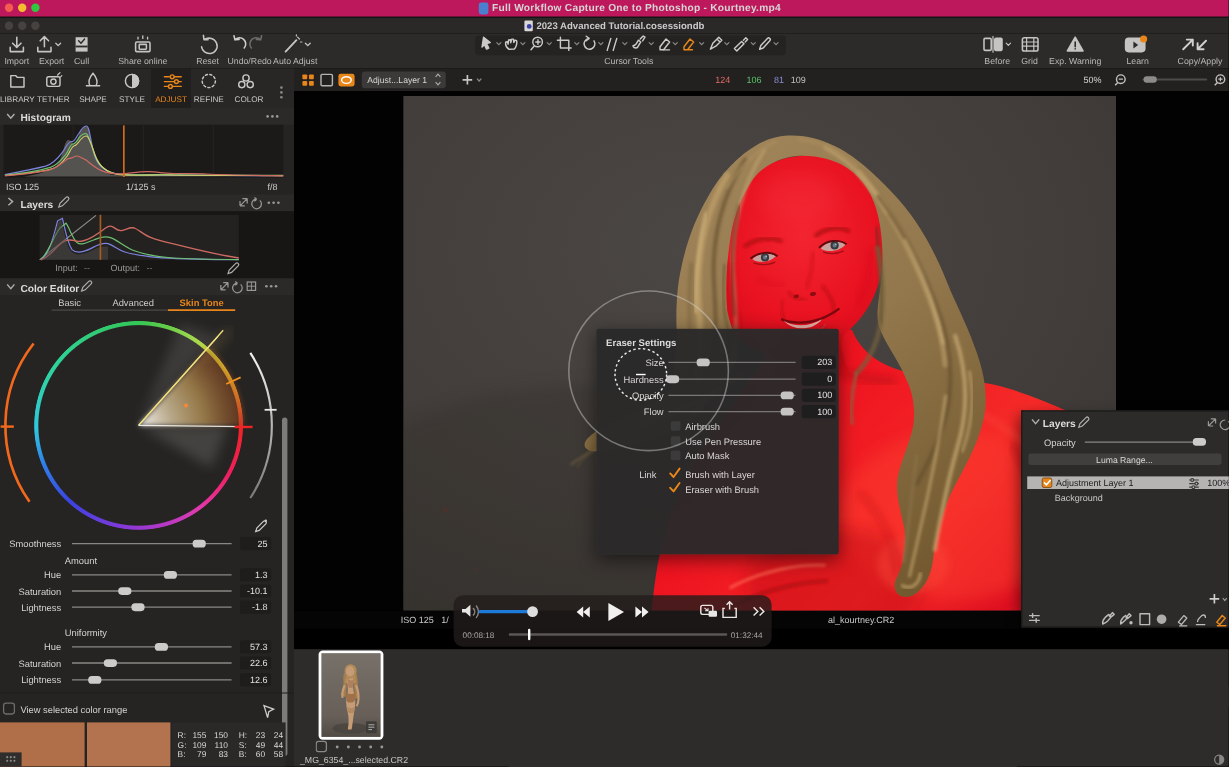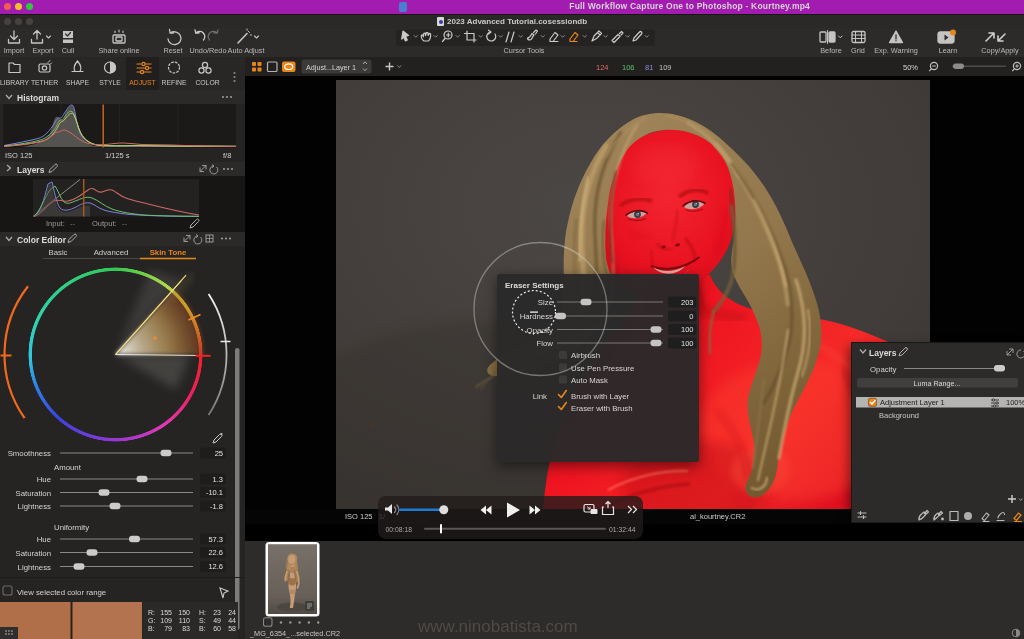--- a/index.html
+++ b/index.html
@@ -4,21 +4,21 @@
 <style>
   * { margin:0; padding:0; box-sizing:border-box; }
   html,body { width:1024px; height:639px; overflow:hidden; background:#000; }
   body { font-family:"Liberation Sans", sans-serif; position:relative; }
   .abs { position:absolute; }
   svg { display:block; }
 </style>
 </head>
 <body>
 
-<div class="abs" style="left:0;top:0;width:1024px;height:14px;background:#a21caf;text-align:right;">
+<div class="abs" style="left:0;top:0;width:1024px;height:14px;background:#be185d;">
   <div class="abs" style="left:3.5px;top:3px;width:7px;height:7px;border-radius:50%;background:#f35c51;"></div>
   <div class="abs" style="left:14.8px;top:3px;width:7px;height:7px;border-radius:50%;background:#f4bd2f;"></div>
   <div class="abs" style="left:26.2px;top:3px;width:7px;height:7px;border-radius:50%;background:#2fc93f;"></div>
   <div class="abs" style="left:399px;top:2px;width:8px;height:10px;border-radius:2px;background:#4a7fd0;"></div>
   <div class="abs" style="left:410px;top:1px;width:400px;font-size:8.5px;font-weight:bold;color:#d6d6d6;letter-spacing:.2px;">Full Workflow Capture One to Photoshop - Kourtney.mp4</div>
 </div>
 
 <div class="abs" style="left:0;top:14px;width:1024px;height:14px;background:#2b2928;border-top:1px solid #161514;">
   <div class="abs" style="left:3.5px;top:3px;width:7px;height:7px;border-radius:50%;background:#46423f;"></div>
   <div class="abs" style="left:14.8px;top:3px;width:7px;height:7px;border-radius:50%;background:#46423f;"></div>
@@ -378,21 +378,21 @@
   <path d="M268 140 C 265 164 267 186 274 204" stroke="#5d4a2c" stroke-width="2.5" fill="none" opacity="0.5" filter="url(#pb1)"></path>
 
   <path d="M196 352 C 204 344 216 344 220 352 C 223 359 216 366 208 364" stroke="#6e6048" stroke-width="2.5" fill="none" opacity="0.3" filter="url(#pb3)"></path>
 
   <circle cx="35" cy="345" r="2" fill="#7a2a22" opacity="0.45" filter="url(#pb1)"></circle>
   <circle cx="60" cy="395" r="1.5" fill="#7a2a22" opacity="0.35" filter="url(#pb1)"></circle>
 </svg>
 </div>
 
 <div class="abs" style="left:245px;top:509px;width:779px;height:15px;background:#050505;">
-  <div class="abs" style="left:100px;top:3px;font-size:7.5px;color:#cbcbcb;">ISO 125&nbsp;&nbsp;&nbsp;1/</div>
+  <div class="abs" style="left:89px;top:3px;font-size:7.5px;color:#cbcbcb;">ISO 125&nbsp;&nbsp;&nbsp;1/</div>
   <div class="abs" style="left:397px;top:3px;font-size:7.5px;color:#cbcbcb;margin-left:48px;">al_kourtney.CR2</div>
 </div>
 
 <div class="abs" id="browserbar" style="left:245px;top:524px;width:779px;height:17px;background:#2a2928;margin-top:48px;">
   <svg class="abs" style="left:0;top:0;" width="779" height="17" viewBox="0 0 779 17">
     <g fill="#e8861a">
       <rect x="0" y="4.5" width="2.6" height="2.6"></rect>
         <rect x="3.4" y="4.5" width="2.6" height="2.6"></rect>
         <rect x="6.8" y="4.5" width="2.6" height="2.6"></rect>
       <rect x="0" y="8" width="2.6" height="2.6"></rect>
@@ -424,21 +424,20 @@
       <circle cx="770" cy="8" r="3.4"></circle>
         <path d="M772.3 10.6 l2 2.2"></path>
         <path d="M768.5 8 h3.2 M770 6.4 v3.2" stroke-width="1"></path>
     </g>
     <rect x="655" y="7.2" width="95" height="1.5" rx="0.7" fill="#4e4c4a"></rect>
     <rect x="669" y="5.2" width="12" height="5.5" rx="2.7" fill="#8d8b89"></rect>
   </svg>
 </div>
 
 <div class="abs" id="browser" style="left:245px;top:541px;width:779px;height:98px;background:#2d2c2a;">
-  <div class="abs" style="left:173px;top:76px;font-size:17px;color:#4e4a47;">www.ninobatista.com</div>
   <svg class="abs" style="left:18px;top:0;" width="60" height="98" viewBox="0 0 60 98">
     <rect x="2.5" y="1" width="54" height="74.5" rx="3.5" fill="#fff"></rect>
     <rect x="5" y="3.5" width="49" height="69.5" fill="#746e68"></rect>
     <rect x="5" y="3.5" width="49" height="69.5" fill="url(#thbg)"></rect>
     <defs>
       <linearGradient id="thbg" x1="0" y1="0" x2="0" y2="1">
         <stop offset="0" stop-color="#777169"></stop>
           <stop offset="0.75" stop-color="#675f58"></stop>
           <stop offset="1" stop-color="#514b45"></stop>
       </linearGradient>

